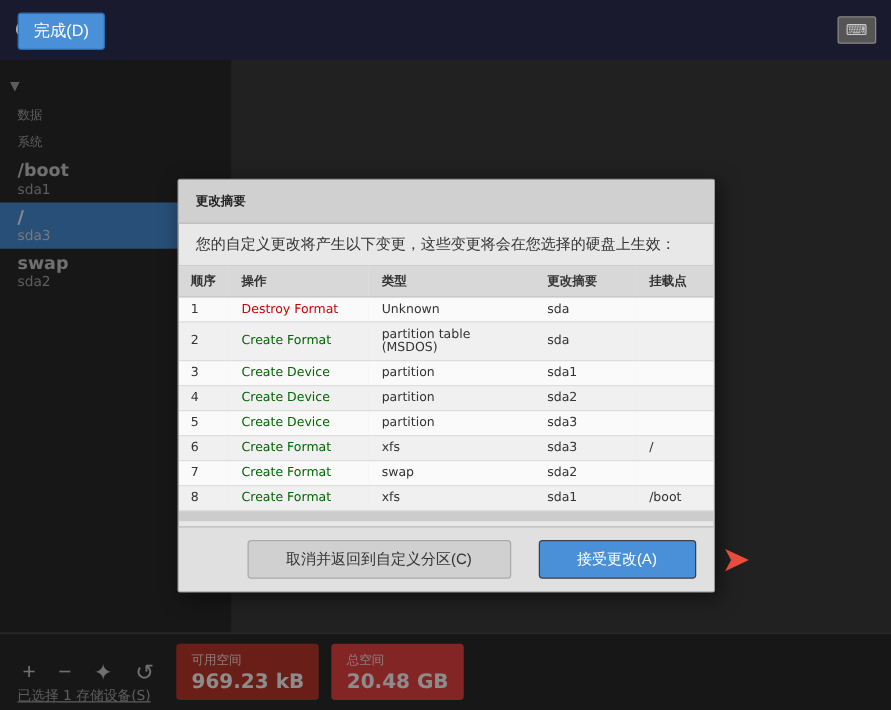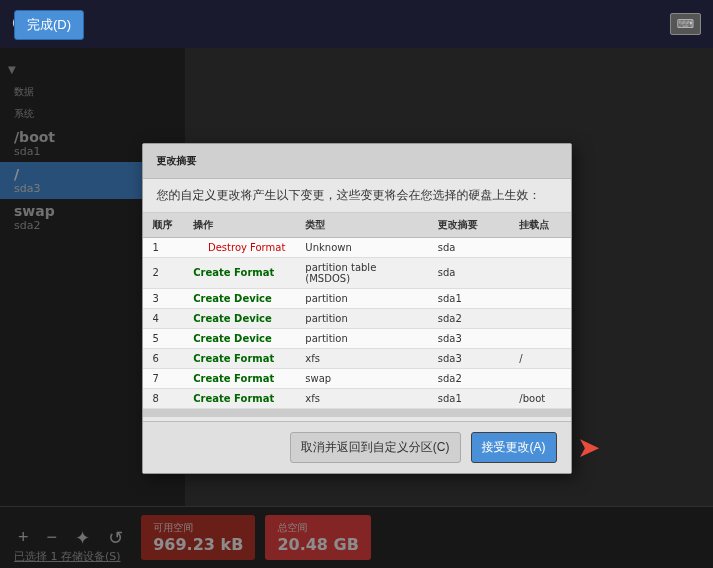--- a/index.html
+++ b/index.html
@@ -224,41 +224,41 @@
     }
     tr:nth-child(even) td {
       background: #f0f0f0;
     }
     tr:nth-child(odd) td {
       background: #fafafa;
     }
     .action-destroy {
       color: #cc0000;
       font-weight: normal;
-      text-align: right;
     }
     .action-create {
       color: #006600;
-      font-weight: bold;
+      font-weight: normal;
       margin-top: 44px;
     }
     .modal-footer {
       padding: 10px 14px;
       display: flex;
       justify-content: flex-end;
       gap: 10px;
       border-top: 1px solid #bbb;
       background: #e0e0e0;
       position: relative;
     }
     .modal-btn {
-      padding: 6px 10px;
+      padding: 6px 30px;
       font-size: 12px;
       border-radius: 3px;
       cursor: pointer;
+      margin-left: 12px;
     }
     .modal-btn.cancel {
       background: #d0d0d0;
       border: 1px solid #aaa;
       color: #333;
     }
     .modal-btn.accept {
       background: #4a90d9;
       border: 1px solid #404040;
       color: white;

